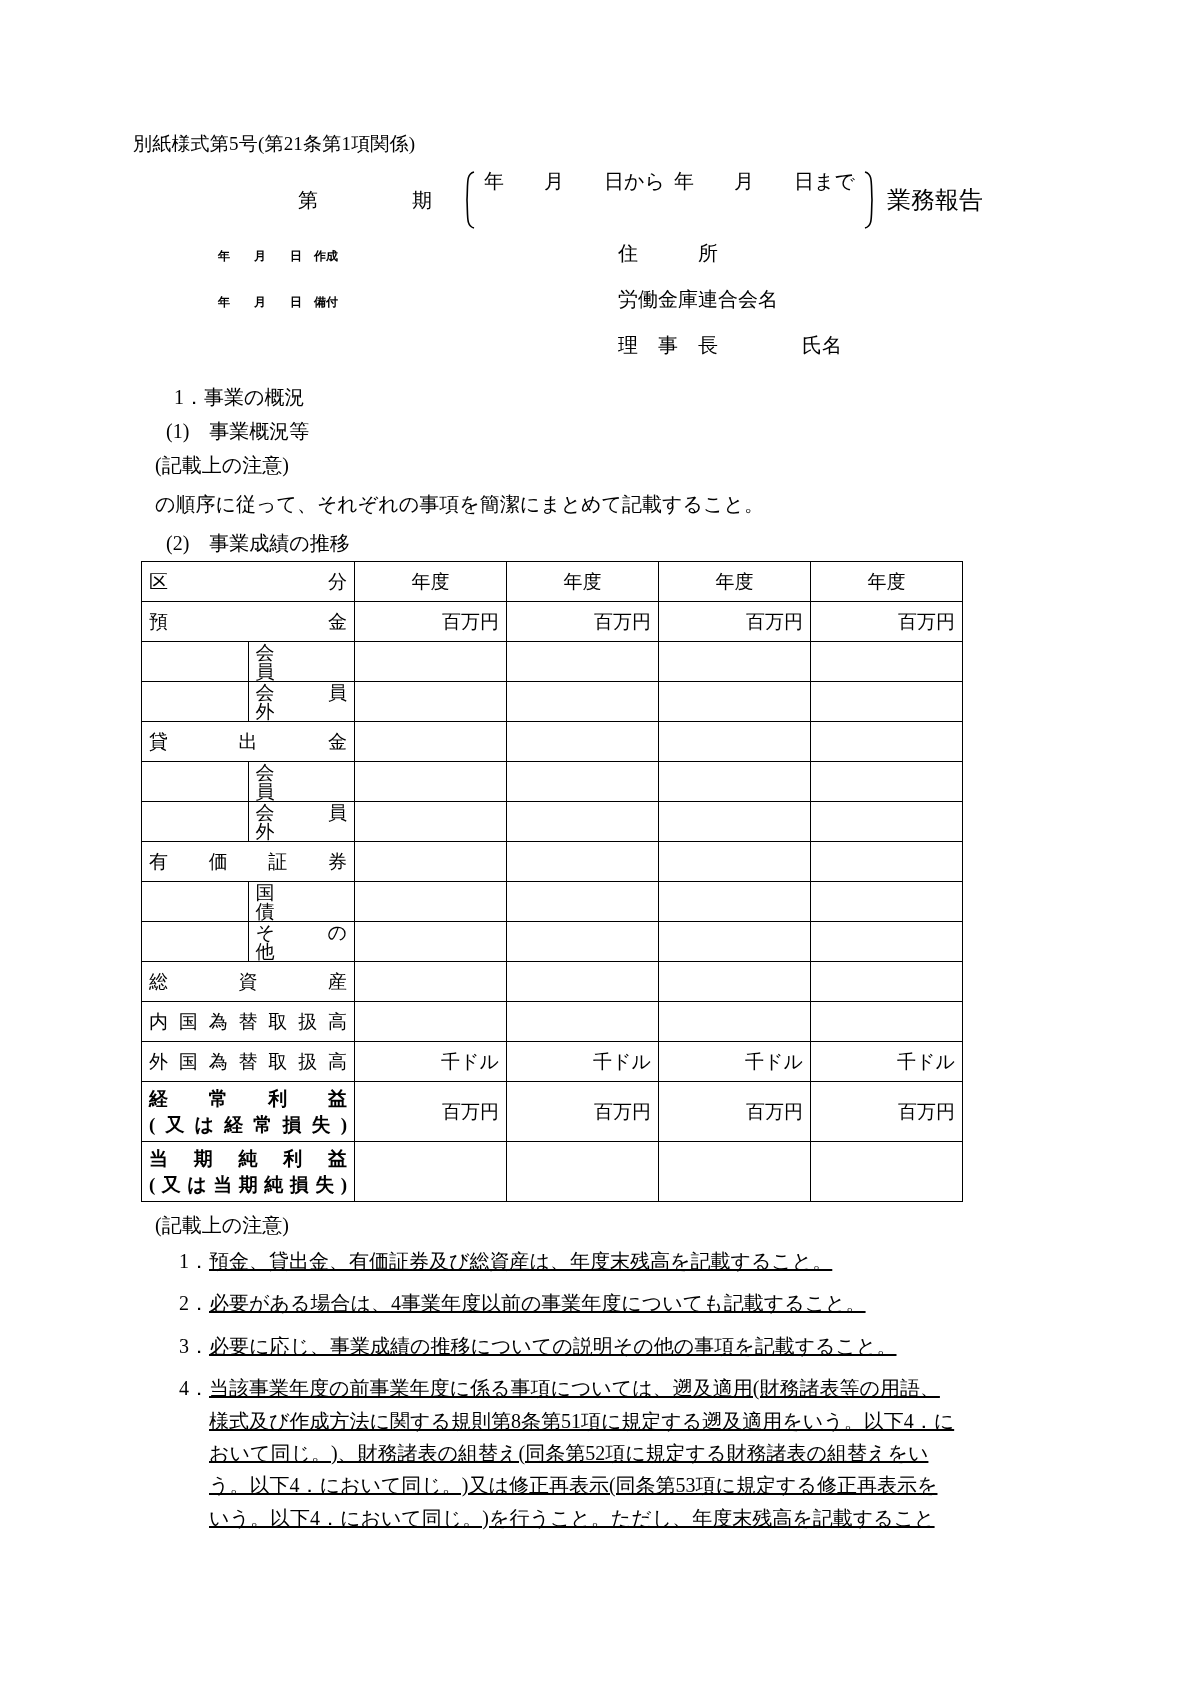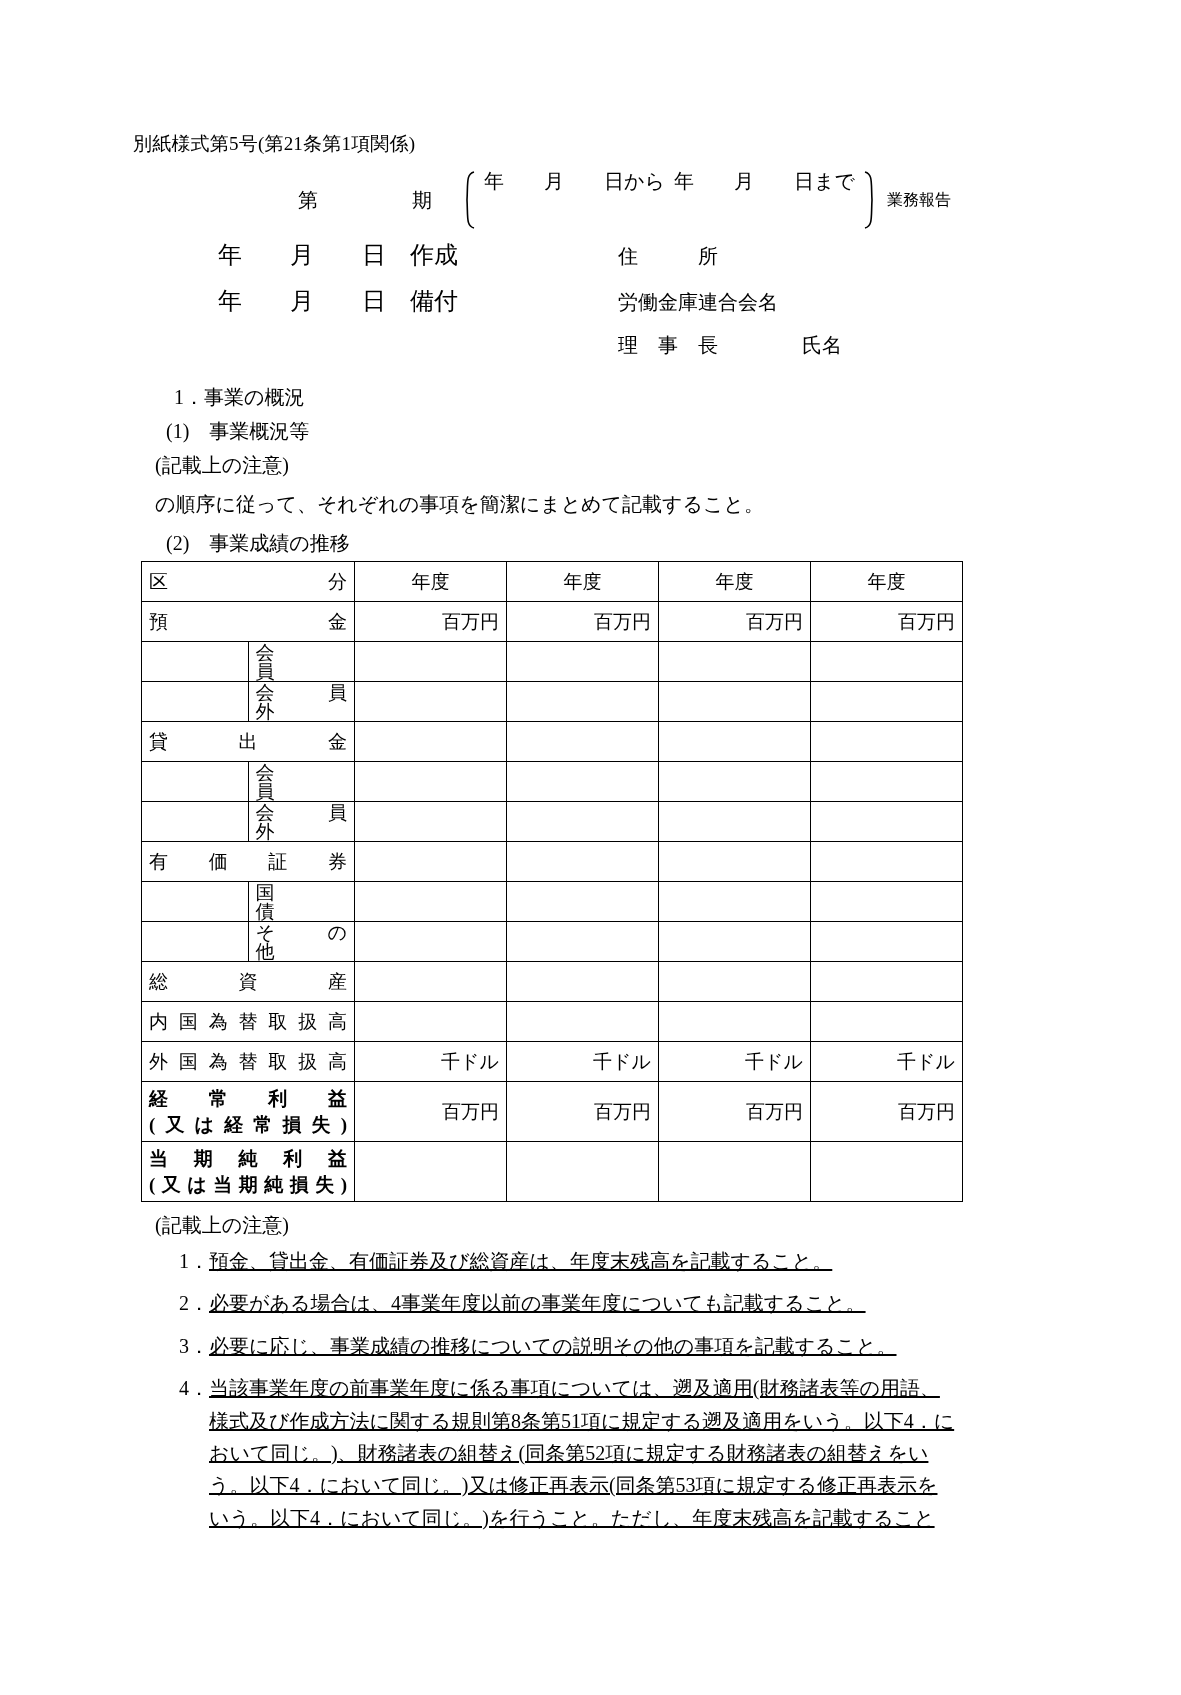--- a/index.html
+++ b/index.html
@@ -67,37 +67,38 @@
     flex-direction: row;
     justify-content: center;
     gap: 9px;
     padding: 0 8px;
   }
   .date-line {
     font-size: 20px;
     white-space: nowrap;
   }
   .report-label {
-    font-size: 16px;
+    font-size: 24px;
     white-space: nowrap;
     padding-left: 8px;
   }
 
   .meta-row {
     display: flex;
     margin-top: 12px;
     height: 34px;
     align-items: baseline;
   }
   .meta-left {
     width: 400px;
     padding-left: 85px;
-    font-size: 24px;
+    font-size: 12px;
     white-space: nowrap;
     box-sizing: border-box;
+    font-weight: bold;
   }
   .meta-right {
     font-size: 20px;
     white-space: nowrap;
     padding-left: 85px;
   }
 
   
   .sec-1 {
     margin-top: 18px;

